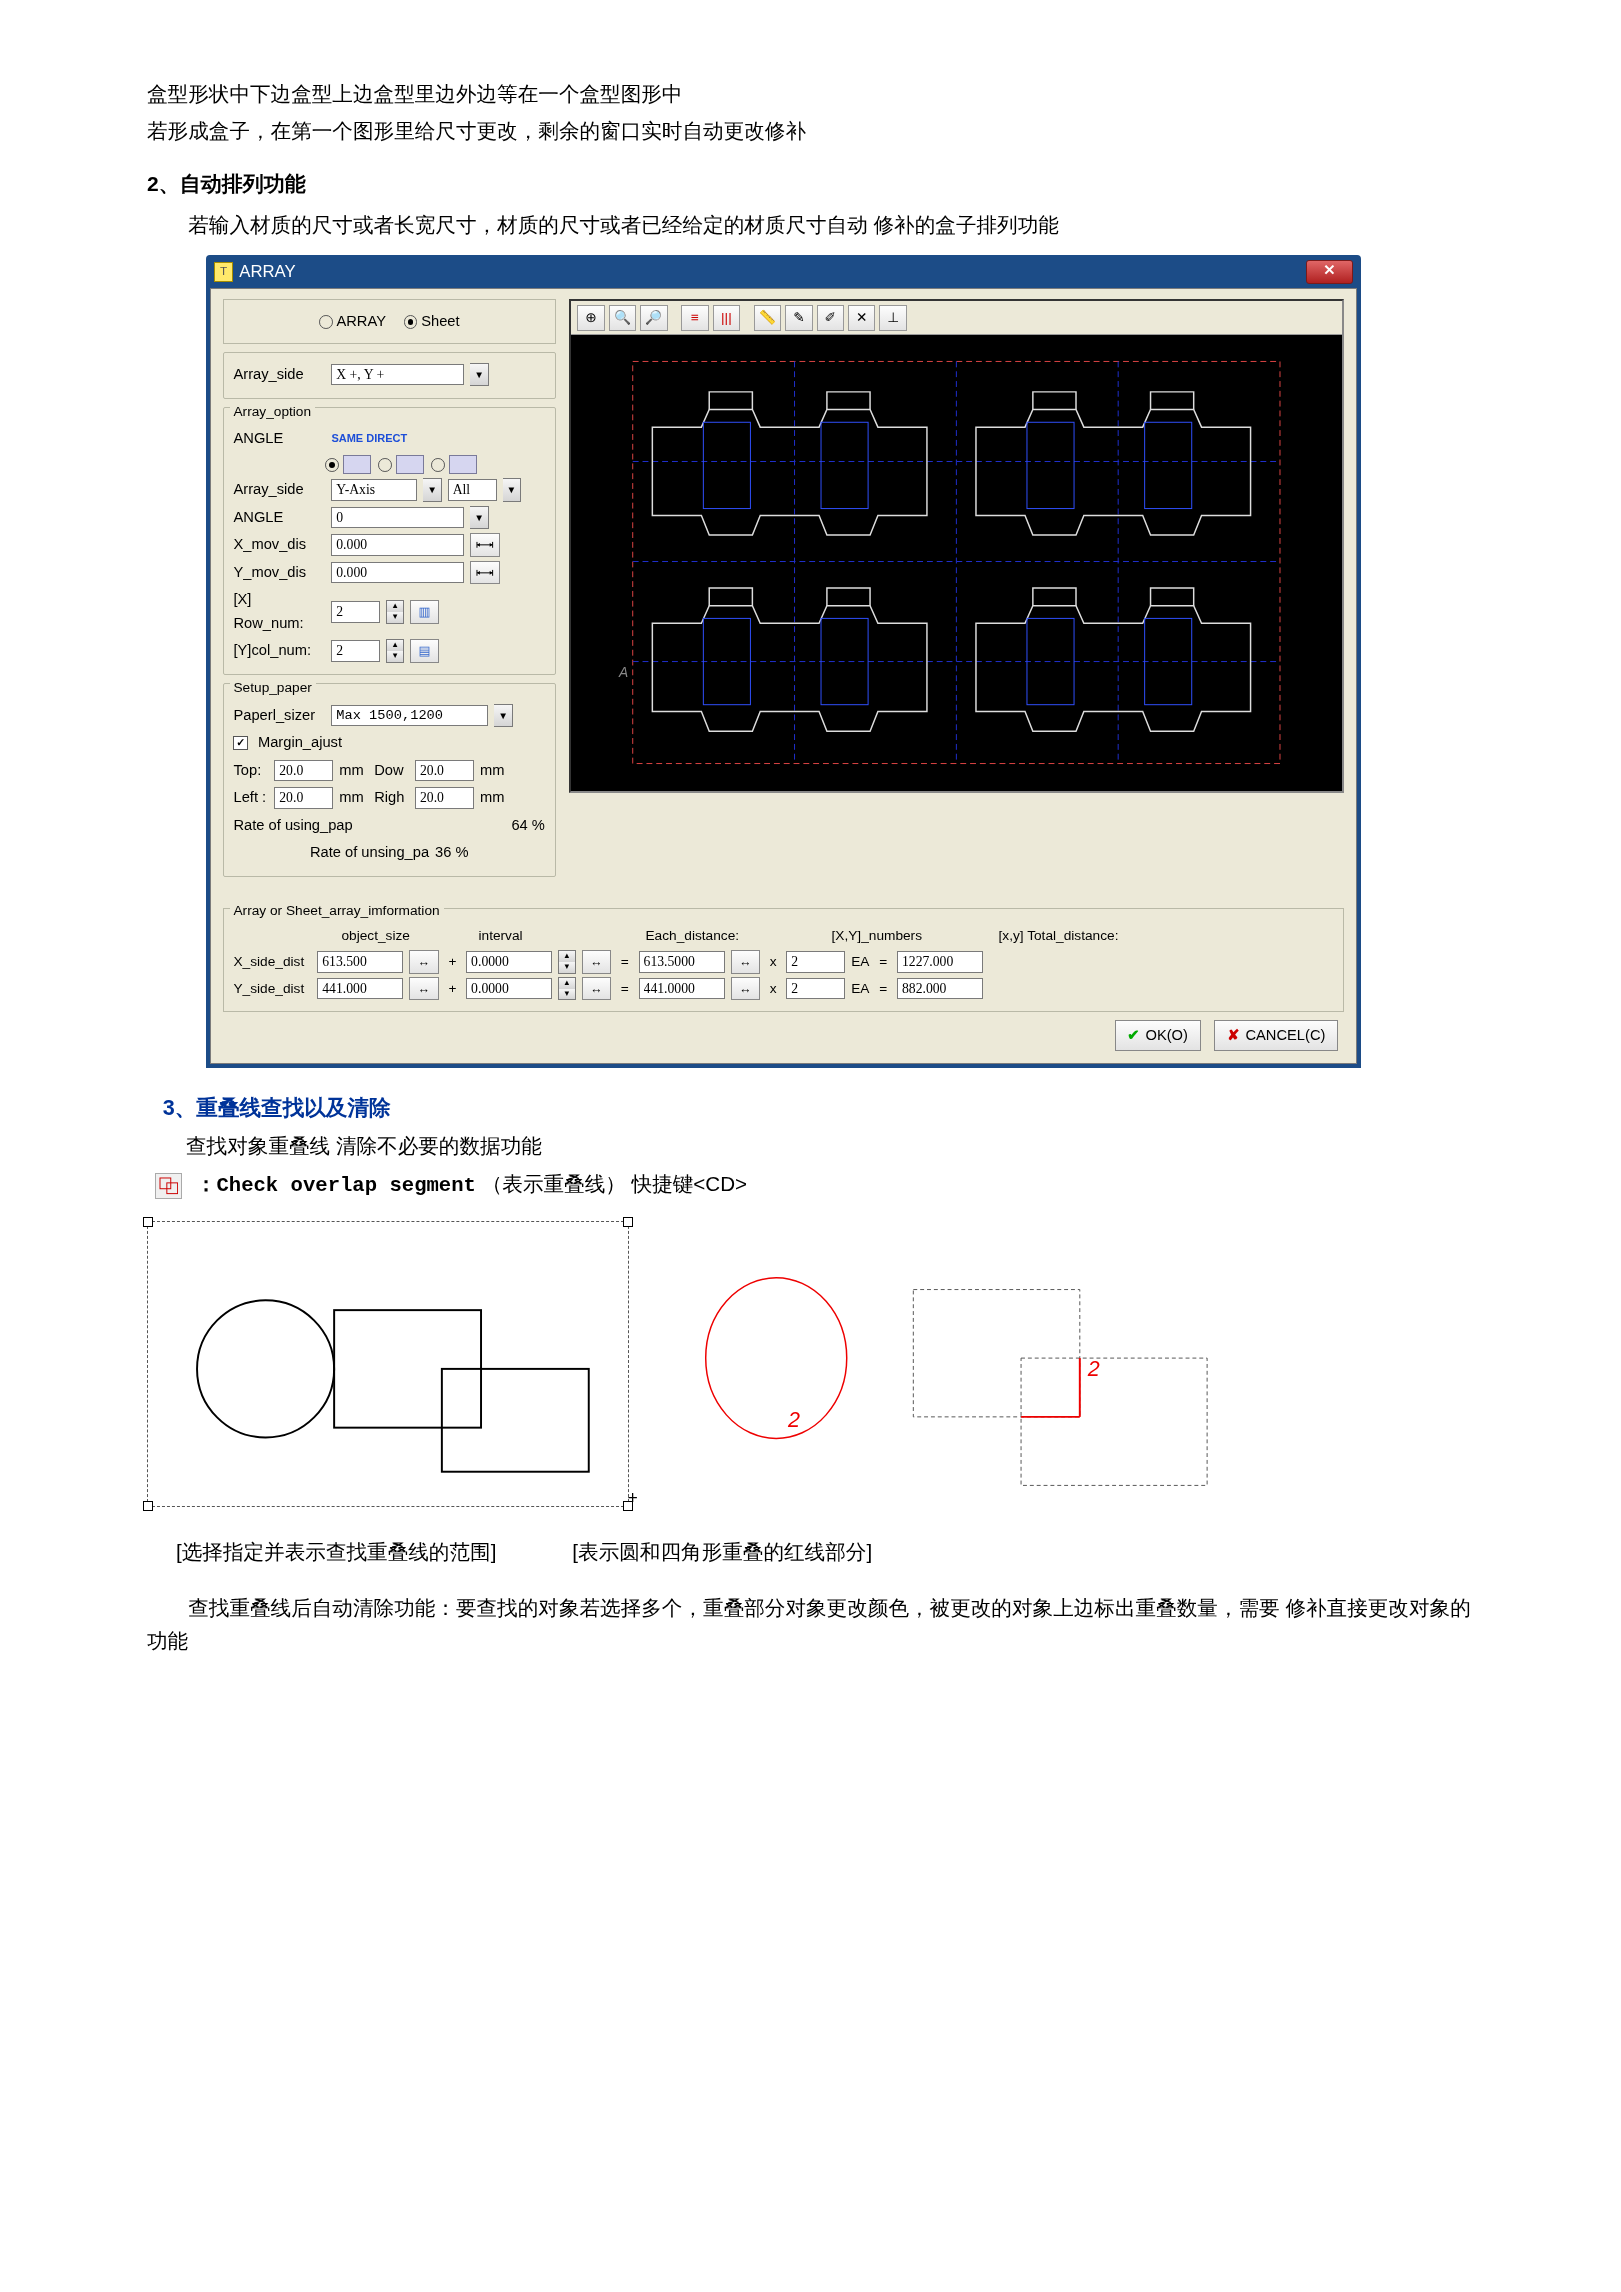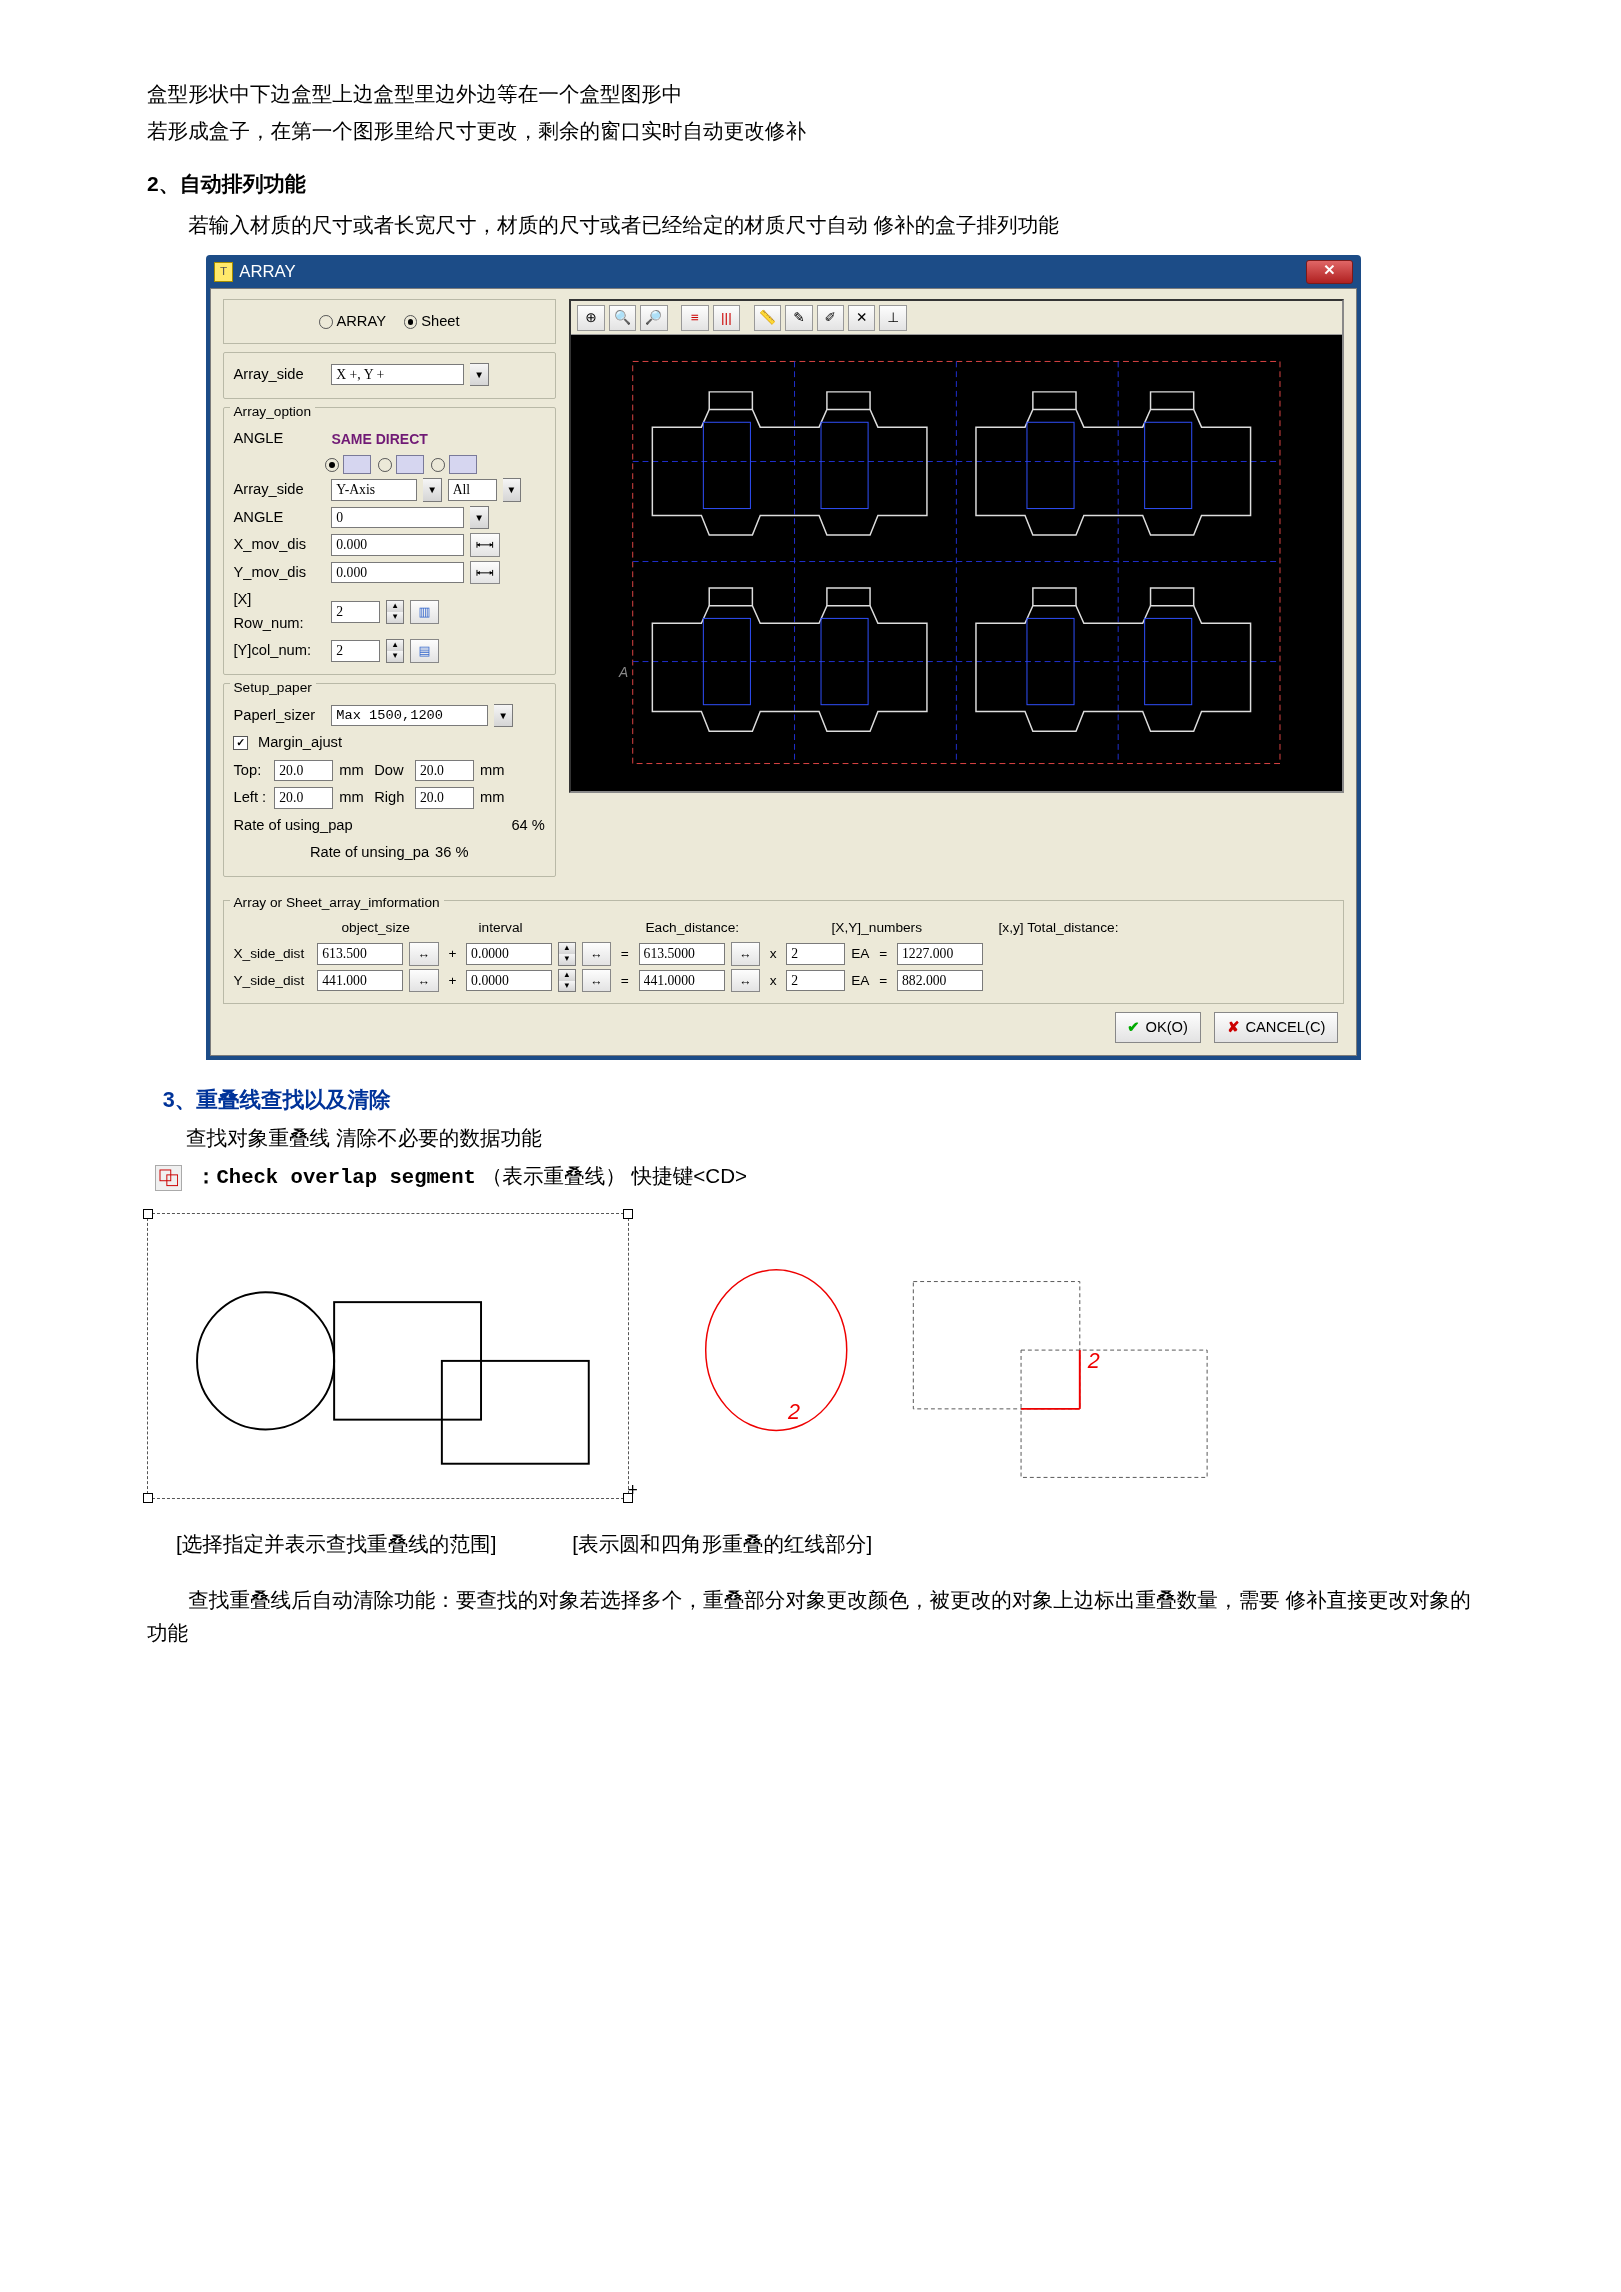--- a/index.html
+++ b/index.html
@@ -31,31 +31,31 @@
 .inp.w120{width:133px}
 .inp.w88{width:86px}
 .inp.w60{width:59px}
 .inp.w50{width:49px}
 .dd-btn{width:17.6px;height:21.6px;background:linear-gradient(#f6f6f6,#d5d5d5);border:1px solid #7a7a7a;border-left:none;display:inline-flex;align-items:center;justify-content:center;font-size:9.8px}
 .icon-btn{width:27.4px;height:21.6px;border:1px solid #888;background:linear-gradient(#fdfdfd,#e3e3e3);display:inline-flex;align-items:center;justify-content:center;font-size:12.7px}
 .icon-btn svg{width:17.6px;height:13.7px}
 .spin{display:inline-flex;flex-direction:column;height:21.6px;width:15.7px;border:1px solid #7a7a7a}
 .spin div{flex:1;background:linear-gradient(#f6f6f6,#d5d5d5);font-size:7.8px;text-align:center;line-height:9.8px}
 .legend{position:relative;top:-13.7px;left:-3.9px;background:#ece9d8;padding:0 3.9px;font-size:13.7px;display:inline-block}
-.red-bold{color:#701a75;font-weight:bold;font-size:14px}
+.red-bold{color:#1d4ed8;font-weight:bold;font-size:11px}
 .iconopt{width:25.5px;height:17.6px;background:#d6d6f0;border:1px solid #7a7a99;display:inline-block}
 .chk{width:12.7px;height:12.7px;border:1px solid #555;background:#fff;display:inline-flex;align-items:center;justify-content:center;font-size:10.8px;font-weight:bold;margin-right:3.9px}
 .tb{display:flex;gap:3.9px;padding:3.9px 5.9px;background:#ece9d8;border-bottom:1px solid #999;position:absolute;top:0;left:0;right:0}
 .tb .tbtn{width:25.5px;height:23.5px;border:1px solid #999;background:linear-gradient(#fdfdfd,#e3e3e3);display:inline-flex;align-items:center;justify-content:center;font-size:13.7px}
 .tb .sep{width:5.9px}
 .tb .red{color:#c00}
 .cad{position:absolute;top:33px;left:0;right:0;bottom:0}
 
 
-.info-sec{border:1px solid #b9b9a7;padding:3.9px 9.8px 7.8px 9.8px;margin-top:15px}
+.info-sec{border:1px solid #b9b9a7;padding:3.9px 9.8px 7.8px 9.8px;margin-top:23px}
 .info-head{display:flex;font-size:13.7px;margin-bottom:3.9px}
 .info-head span:nth-child(1){margin-left:108px;width:137px}
 .info-head span:nth-child(2){width:167px}
 .info-head span:nth-child(3){width:186px}
 .info-head span:nth-child(4){width:167px}
 .info-head span:nth-child(5){width:167px}
 .info-row{display:flex;align-items:center;gap:5.9px;font-size:13.7px;margin:2.9px 0}
 .eq{padding:0 3.9px}
 .btnbar{display:flex;justify-content:flex-end;gap:13.7px;padding:7.8px 5.9px 2px 0}
 .dlgbtn{height:29px;padding:0 11.8px;border:1px solid #888;background:linear-gradient(#fdfdfd,#e3e3e3);display:inline-flex;align-items:center;gap:5.9px;font-size:14.7px}

